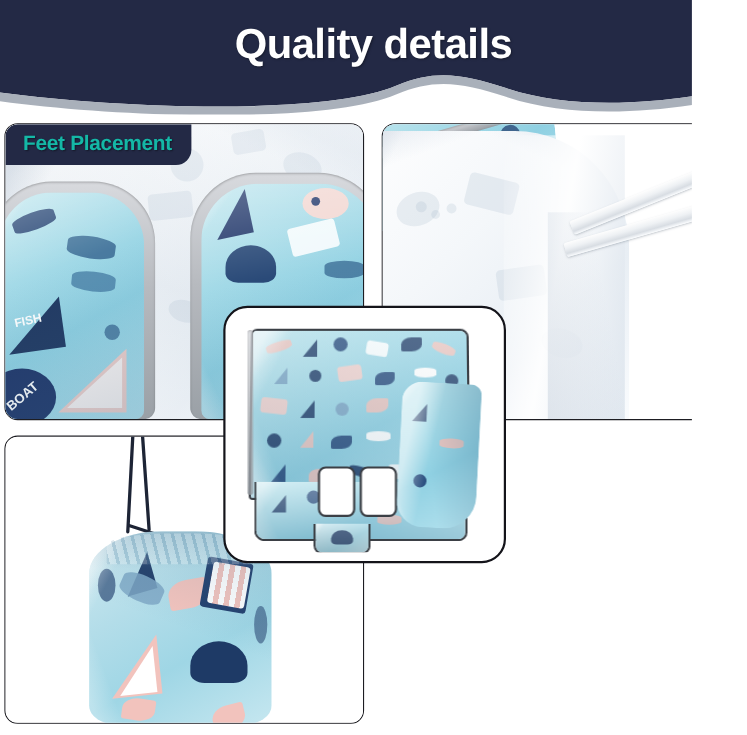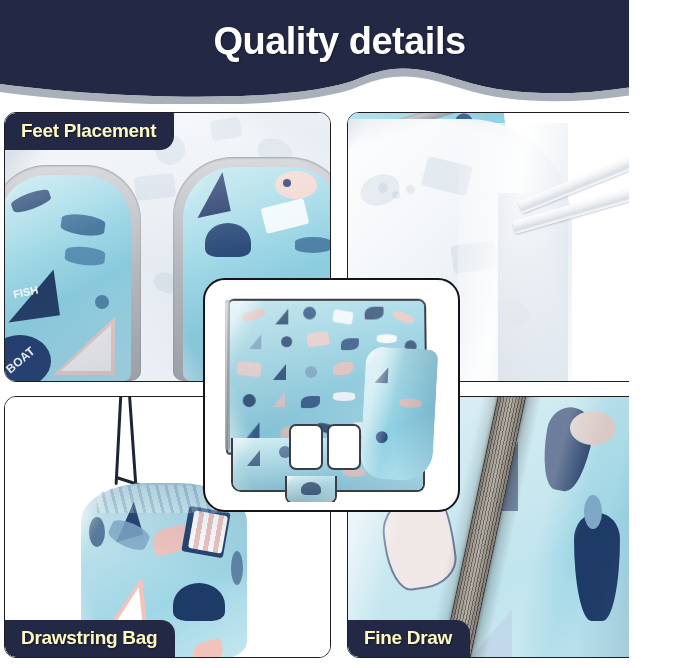--- a/index.html
+++ b/index.html
@@ -43,21 +43,21 @@
   .p-tr{left:347px;top:8px;  width:325px; height:268px;}
   .p-bl{left:4px;  top:292px;width:325px; height:260px;}
   .p-br{left:347px;top:292px;width:325px; height:260px;}
 
   .photo{position:absolute;inset:0;overflow:hidden;}
 
   
   .badge{
     position:absolute;
     background:#232945;
-    color:#fef9c3;
+    color:#14b8a6;
     font-size:19px;
     font-weight:bold;
     letter-spacing:-0.3px;
     padding:7px 18px 8px 16px;
     z-index:6;
     white-space:nowrap;
     text-shadow:1px 1px 1.5px rgba(0,0,0,.4);
   }
   .badge-top{left:0;top:0;border-top-left-radius:11px;border-bottom-right-radius:14px;}
   .badge-bot{left:0;bottom:0;border-bottom-left-radius:11px;border-top-right-radius:14px;}
@@ -261,43 +261,22 @@
           <div class="m m-fish" style="left:112px;top:158px;width:30px;height:22px;background:#f2c3bd;transform:rotate(-14deg);"></div>
           <div class="m m-dot" style="left:8px;top:34px;width:16px;height:30px;background:#24406e;opacity:.65;"></div>
           <div class="m m-dot" style="left:150px;top:68px;width:12px;height:34px;background:#24406e;opacity:.55;"></div>
 
           <div class="shade" style="left:0;top:0;width:100%;height:34px;background:linear-gradient(180deg,rgba(120,160,185,.4) 0%,rgba(255,255,255,0) 100%);"></div>
           <div class="shade" style="inset:0;background:linear-gradient(118deg,rgba(255,255,255,.42) 0 6%,rgba(255,255,255,0) 16%),linear-gradient(70deg,rgba(255,255,255,.3) 0 4%,rgba(255,255,255,0) 14%),linear-gradient(200deg,rgba(70,120,150,.2) 0%,rgba(255,255,255,0) 50%);"></div>
         </div>
 
         <div class="shade" style="left:92px;top:88px;width:134px;height:28px;background:repeating-linear-gradient(76deg,rgba(120,160,185,.25) 0 3px,rgba(255,255,255,.25) 3px 9px);border-radius:40% 40% 0 0;"></div>
       </div>
-      <div class="badge badge-bot">Drawstring Bag</div>
     </div>
 
-    <div class="panel p-br">
-      <div class="photo">
-        <div class="fab-blue-pale"></div>
-
-        <div class="m" style="left:36px;top:96px;width:66px;height:92px;background:#e8dcdb;border-radius:60% 20% 50% 30% / 40% 60% 30% 50%;border:2px solid #1e3a66;transform:rotate(-8deg);"></div>
-        <div class="m m-tri" style="left:120px;top:212px;border-width:0 0 52px 44px;border-color:transparent transparent #9fc4dc transparent;"></div>
-        <div class="m" style="left:196px;top:10px;width:46px;height:84px;background:#1e3a66;border-radius:50% 50% 40% 40% / 30% 30% 70% 70%;transform:rotate(10deg);"></div>
-        <div class="m m-dot" style="left:222px;top:14px;width:46px;height:34px;background:#d8c9c6;"></div>
-        <div class="m" style="left:226px;top:116px;width:46px;height:108px;background:#1e3a66;border-radius:48% 48% 38% 38% / 24% 24% 76% 76%;"></div>
-        <div class="m" style="left:236px;top:98px;width:18px;height:34px;background:#7fa8c6;border-radius:50%;"></div>
-        <div class="m m-tri" style="left:140px;top:44px;border-width:0 0 70px 30px;border-color:transparent transparent #1e3a66 transparent;opacity:.9;"></div>
-
-        <div class="shade" style="left:0;top:0;width:100%;height:100%;background:linear-gradient(104deg,rgba(255,255,255,.55) 0 10%,rgba(255,255,255,0) 22%),linear-gradient(104deg,rgba(255,255,255,.35) 52% 58%,rgba(255,255,255,0) 68%),linear-gradient(284deg,rgba(60,110,140,.25) 0 8%,rgba(255,255,255,0) 26%);"></div>
-
-        <div class="seam" style="left:120px;top:-40px;width:28px;height:360px;transform:rotate(12deg);"></div>
-        <div class="shade" style="left:148px;top:-40px;width:16px;height:360px;transform:rotate(12deg);background:linear-gradient(90deg,rgba(0,0,0,.22),rgba(255,255,255,0));"></div>
-        <div class="shade" style="left:104px;top:-40px;width:18px;height:360px;transform:rotate(12deg);background:linear-gradient(270deg,rgba(0,0,0,.16),rgba(255,255,255,0));"></div>
-      </div>
-      <div class="badge badge-bot">Fine Draw</div>
-    </div>
   </div>
 
   <div class="center-card">
     <div class="center-inner">
       <div style="position:absolute;inset:0;background:#ffffff;"></div>
 
       <div style="position:absolute;left:14px;top:10px;width:196px;height:152px;
                   border:2.5px solid #3b3f45;border-radius:6px 8px 4px 4px;overflow:hidden;
                   transform:perspective(420px) rotateX(3deg);">
         <div class="fab-blue"></div>

